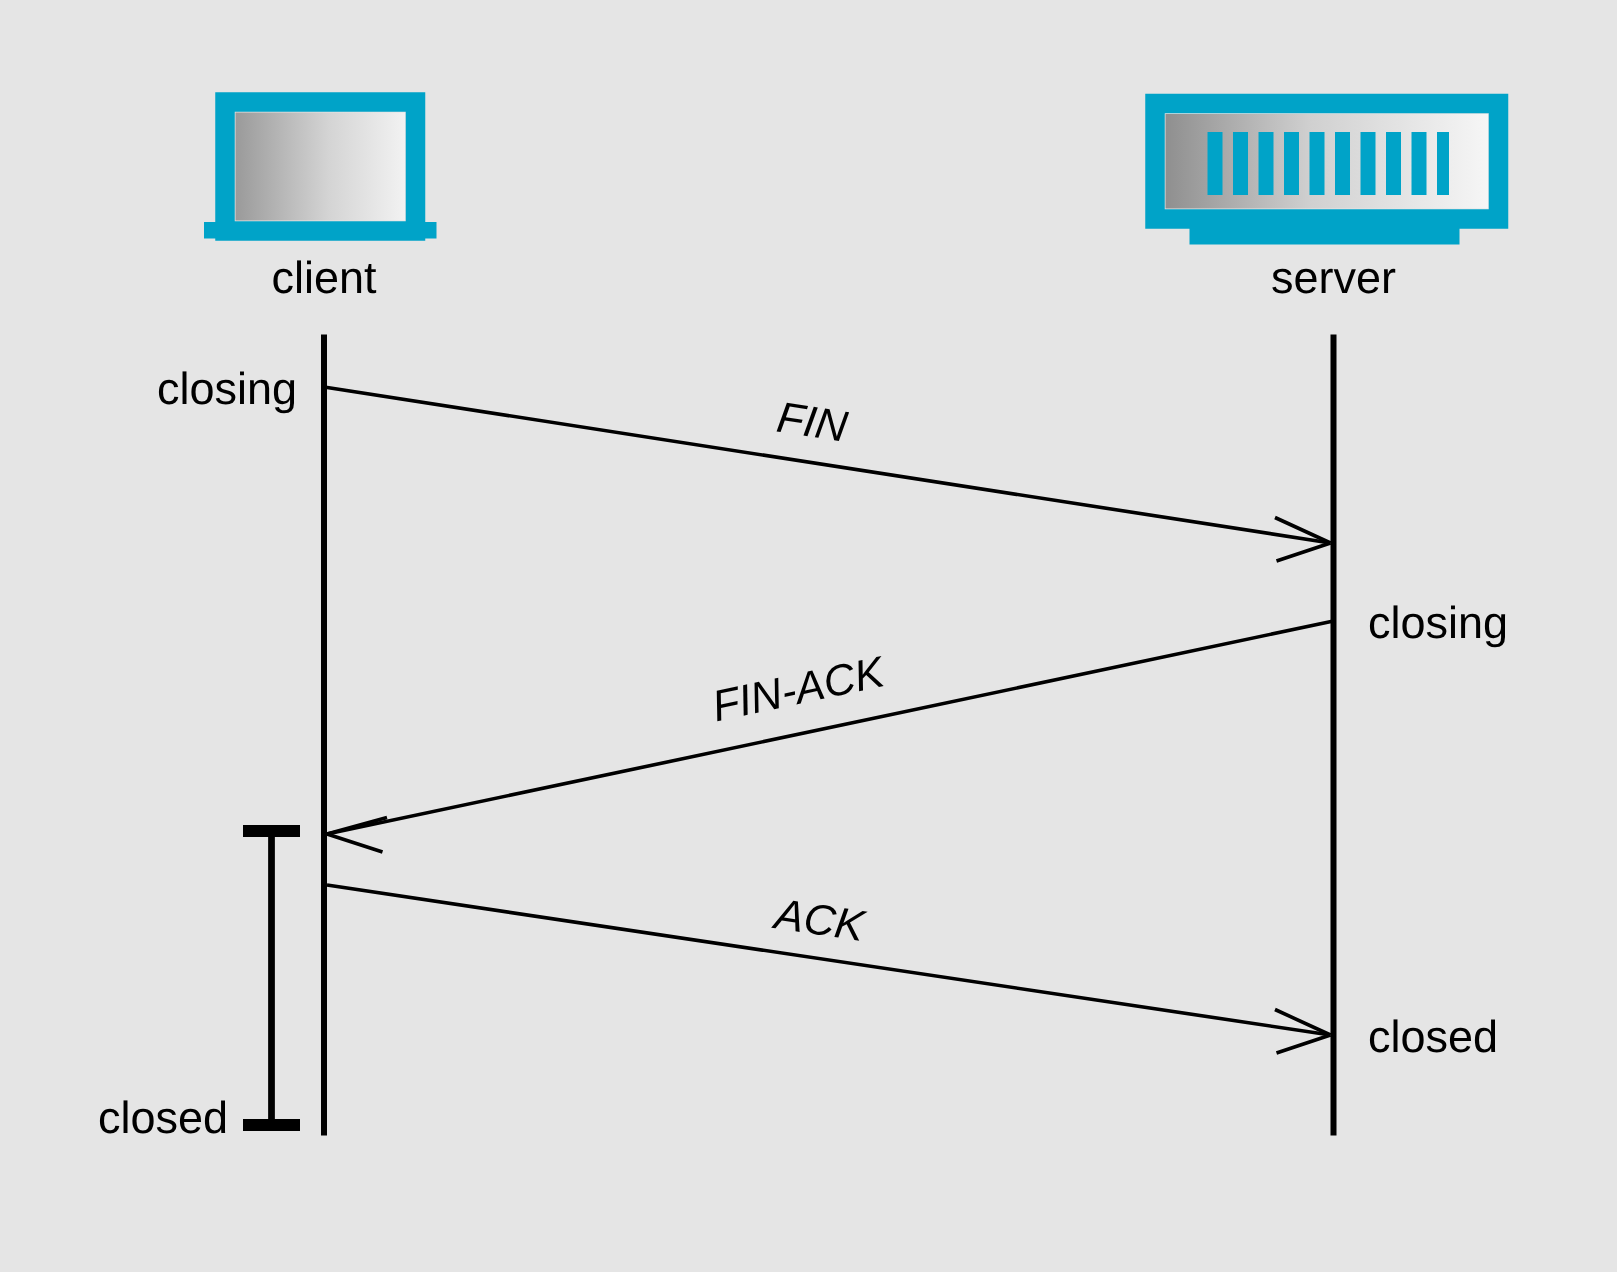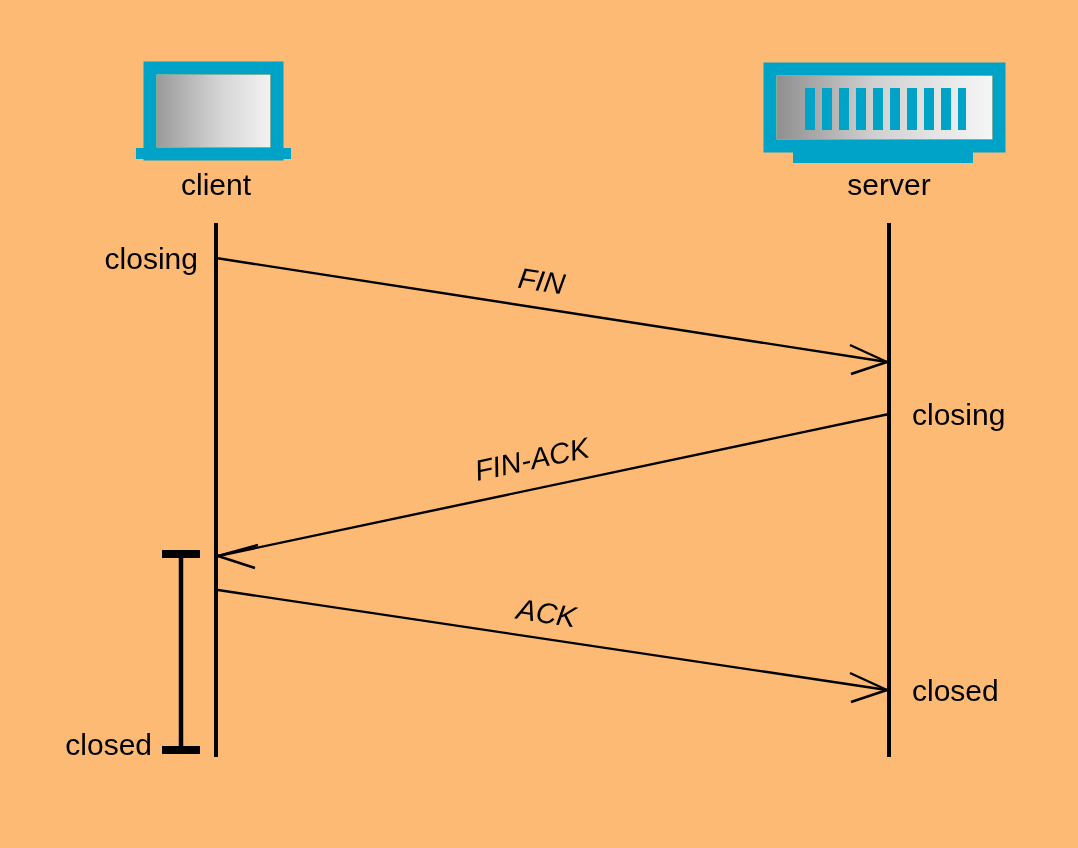--- a/index.html
+++ b/index.html
@@ -10,21 +10,21 @@
   body {
     width: 1078px;
     height: 848px;
     font-family: "Liberation Sans", sans-serif;
     overflow: hidden;
   }
   #diagram-root {
     position: relative;
     width: 1078px;
     height: 848px;
-    background: #fdba74;
+    background: #e5e5e5;
   }
   #seq-svg {
     position: absolute;
     top: 0;
     left: 0;
     width: 1078px;
     height: 848px;
     display: block;
   }
   .node-label,

